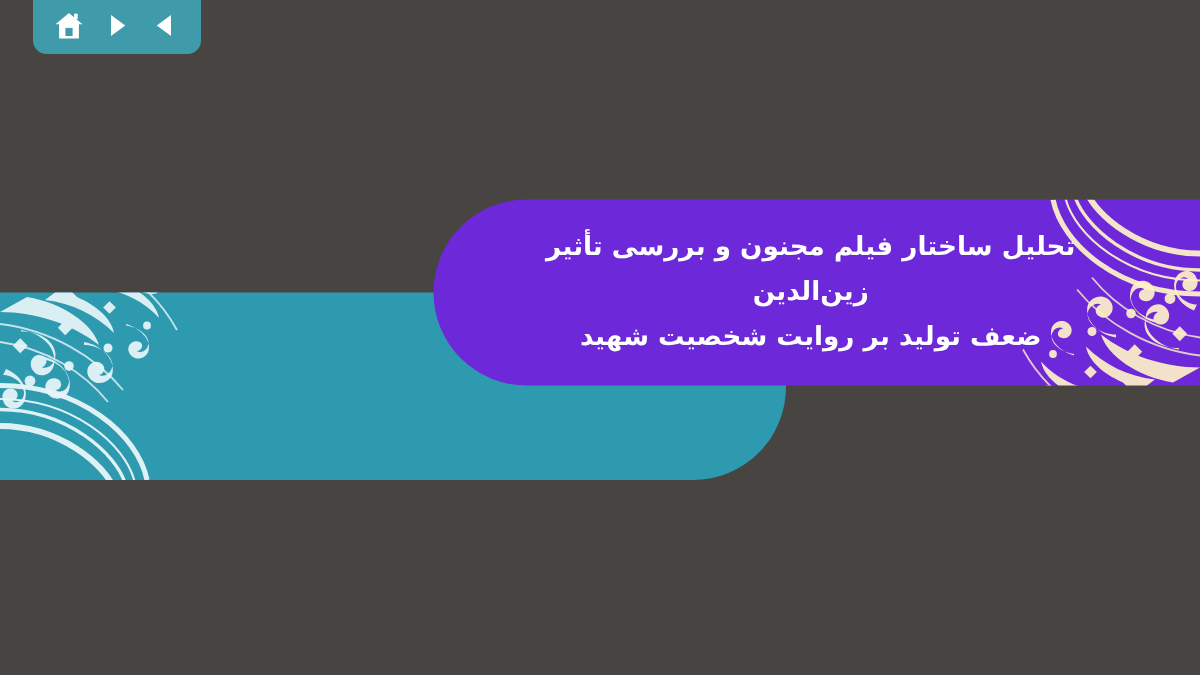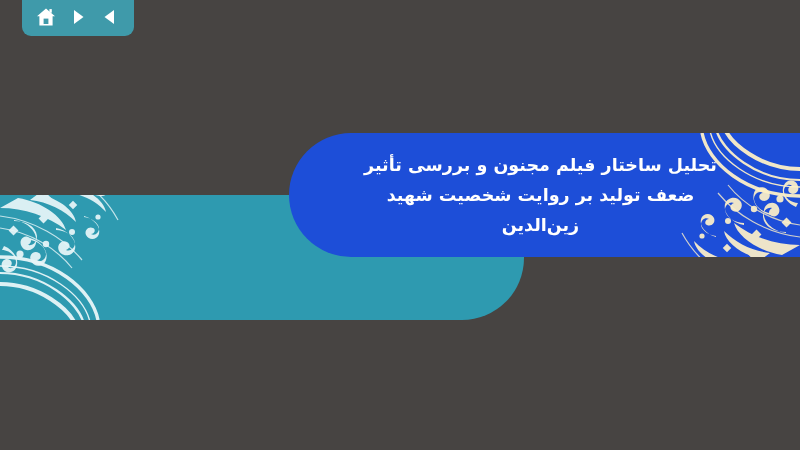--- a/index.html
+++ b/index.html
@@ -44,21 +44,21 @@
   }
   .nav-btn svg { display: block; }
 
   
   #orange-panel {
     position: absolute;
     left: 289px;
     top: 133px;
     width: 511px;
     height: 124px;
-    background: #1d4ed8;
+    background: #6d28d9;
     border-radius: 62px 0 0 62px;
     overflow: hidden;
     z-index: 20;
     box-sizing: border-box;
   }
   #orange-ornament {
     position: absolute;
     right: 0;
     top: 0;
     width: 150px;
@@ -237,19 +237,19 @@
         <g fill="none" stroke="#fdf0c8" stroke-width="1.2" opacity="0.8">
           <path d="M150,92 c-30,-4 -56,-20 -72,-40"></path>
           <path d="M150,104 c-34,-4 -64,-22 -82,-44"></path>
           <path d="M90,150 c-26,-10 -46,-28 -58,-50"></path>
         </g>
       </svg>
     </div>
 
     <div id="title-block">
       <div class="title-line">تحلیل ساختار فیلم مجنون و بررسی تأثیر</div>
+      <div class="title-line">زین‌الدین</div>
       <div class="title-line">ضعف تولید بر روایت شخصیت شهید</div>
-      <div class="title-line">زین‌الدین</div>
     </div>
 
   </div>
 
 </div>
 
 </body></html>

